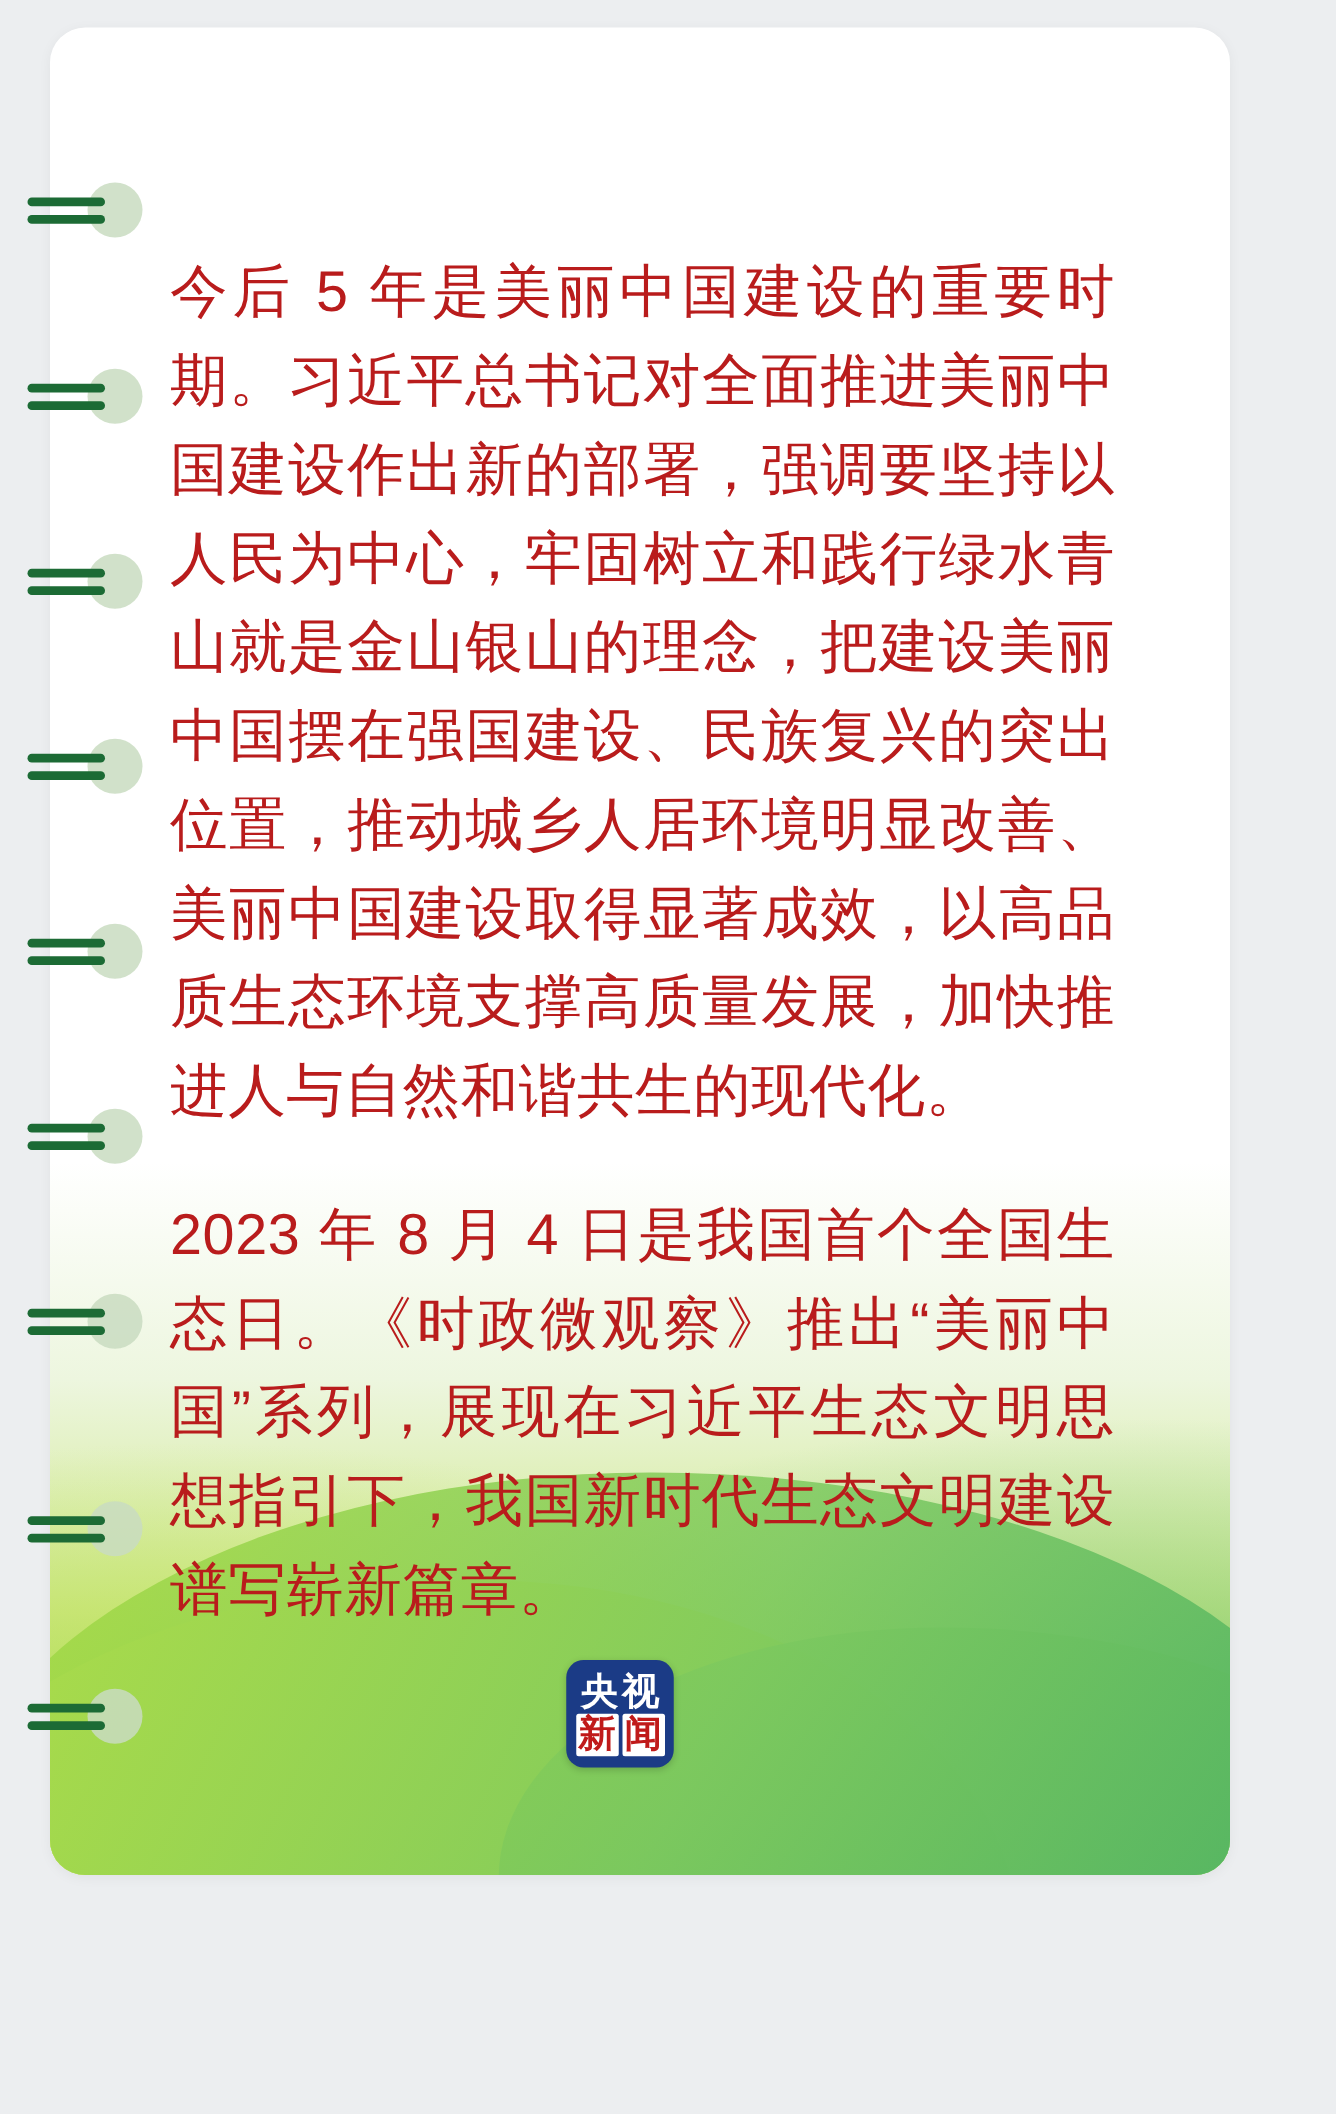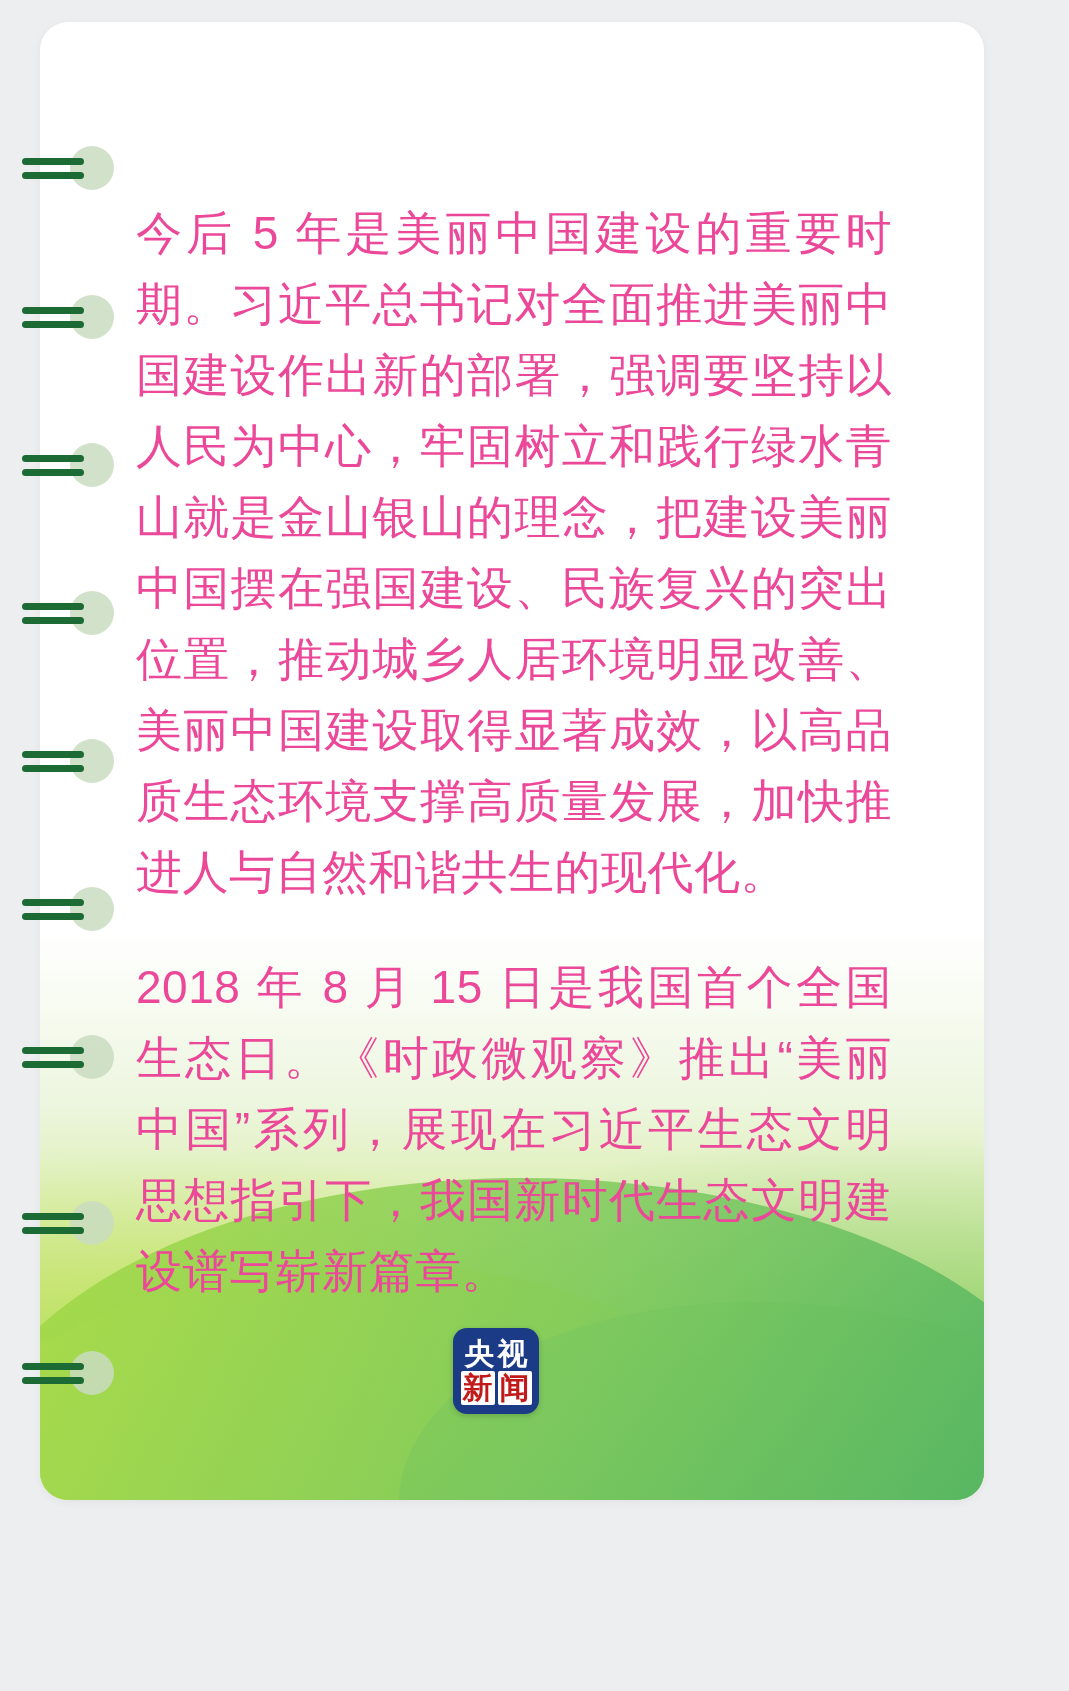--- a/index.html
+++ b/index.html
@@ -78,21 +78,21 @@
 
   
   .content {
     position: absolute;
     left: 96px;
     top: 176px;
     width: 756px;
     z-index: 3;
   }
   .para {
-    color: #ec4899;
+    color: #b91c1c;
     font-size: 46px;
     line-height: 71px;
     letter-spacing: 0.5px;
     margin: 0 0 44px 0;
     text-align: justify;
     text-justify: inter-ideograph;
     font-family: "Liberation Sans", "DejaVu Sans", sans-serif;
   }
   .para:last-child { margin-bottom: 0; }
 
@@ -181,21 +181,21 @@
 <div class="page">
 
   <div class="card">
     <div class="card-bg">
       <div class="wave2"></div>
       <div class="wave3"></div>
     </div>
 
     <div class="content">
       <p class="para">今后 5 年是美丽中国建设的重要时期。习近平总书记对全面推进美丽中国建设作出新的部署，强调要坚持以人民为中心，牢固树立和践行绿水青山就是金山银山的理念，把建设美丽中国摆在强国建设、民族复兴的突出位置，推动城乡人居环境明显改善、美丽中国建设取得显著成效，以高品质生态环境支撑高质量发展，加快推进人与自然和谐共生的现代化。</p>
-      <p class="para">2018 年 8 月 15 日是我国首个全国生态日。《时政微观察》推出“美丽中国”系列，展现在习近平生态文明思想指引下，我国新时代生态文明建设谱写崭新篇章。</p>
+      <p class="para">2023 年 8 月 4 日是我国首个全国生态日。《时政微观察》推出“美丽中国”系列，展现在习近平生态文明思想指引下，我国新时代生态文明建设谱写崭新篇章。</p>
     </div>
   </div>
 
   <div class="rings">
     <div class="ring" style="top:155px">
       <div class="disc"></div>
       <div class="bar"></div>
       <div class="bar2"></div>
     </div>
     <div class="ring" style="top:304px">

